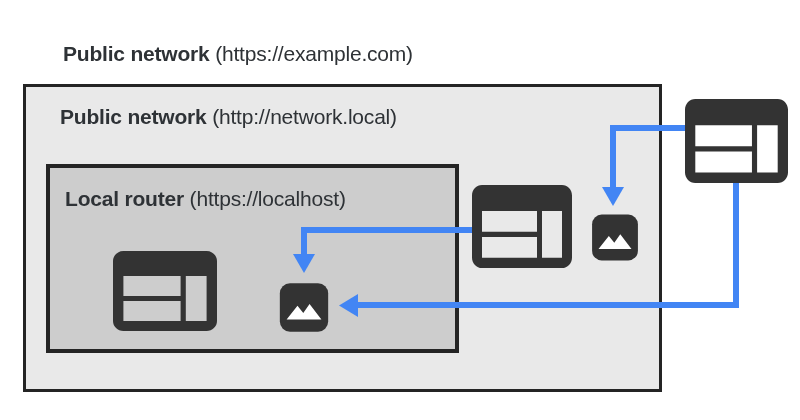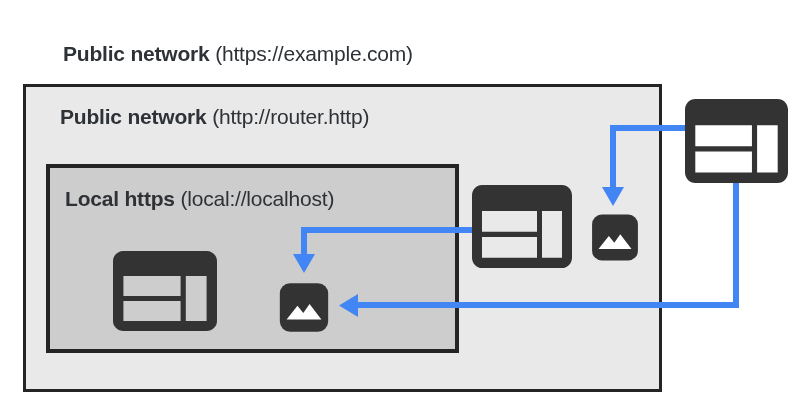--- a/index.html
+++ b/index.html
@@ -65,27 +65,27 @@
 <div class="canvas">
 
   <div class="label title">
     <span class="b">Public network</span>
     <span class="r">(https://example.com)</span>
   </div>
 
   <div class="box private-box"></div>
   <div class="label private-label">
     <span class="b">Public network</span>
-    <span class="r">(http://router.http)</span>
+    <span class="r">(http://network.local)</span>
   </div>
 
   <div class="box local-box"></div>
   <div class="label local-label">
-    <span class="b">Local https</span>
-    <span class="r">(local://localhost)</span>
+    <span class="b">Local router</span>
+    <span class="r">(https://localhost)</span>
   </div>
 
   <svg class="arrows" width="800" height="420" viewBox="0 0 800 420">
     <g>
       <path d="M685 128 H613 V188"></path>
       <polygon points="602,187 624,187 613,206"></polygon>
     </g>
     <g>
       <path d="M736 181 V305 H358"></path>
       <polygon points="358,294 358,317 339,305.5"></polygon>

